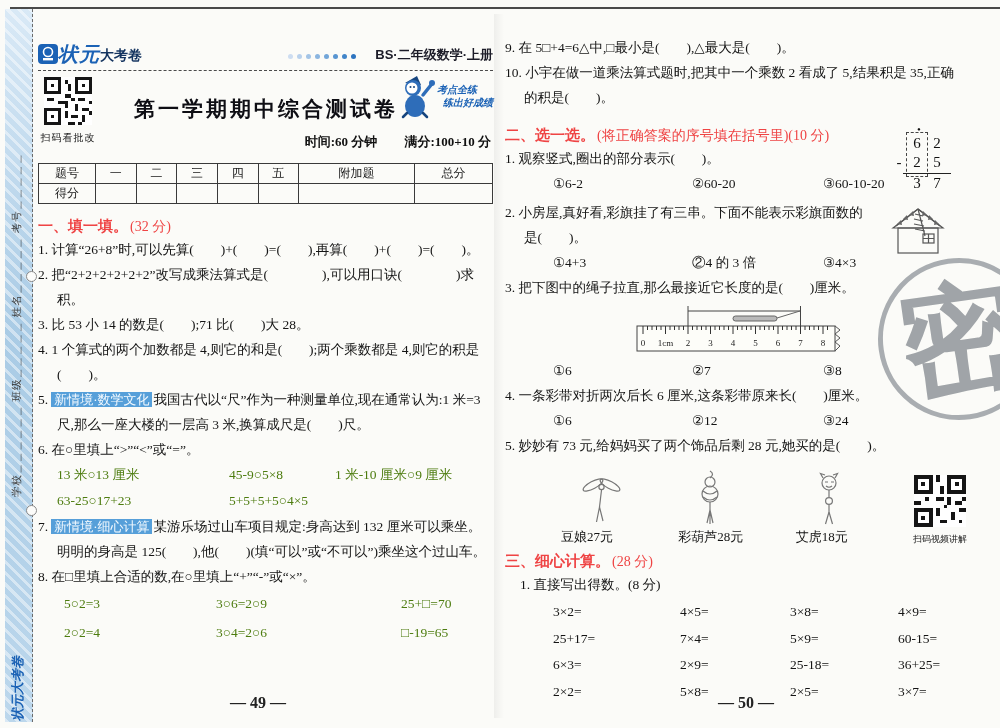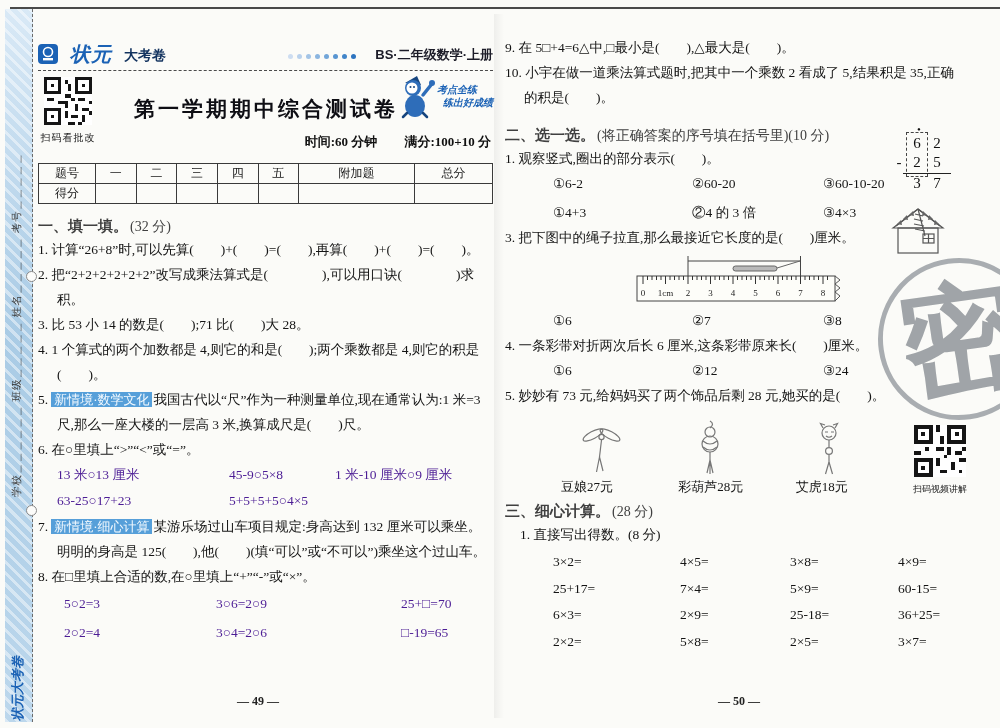--- a/index.html
+++ b/index.html
@@ -32,21 +32,21 @@
   .h1{top:262px;} .h2{top:496px;}
 
   
   .page{position:absolute;top:40px;}
   .page-left{left:38px;width:455px;}
   .page-right{left:505px;width:462px;top:28px;}
 
   
   .pg-head{display:flex;align-items:flex-end;height:24px;
     font-family:"Liberation Sans","DejaVu Sans",sans-serif;}
-  .brand{display:flex;align-items:flex-end;gap:12px;width:190px;}
+  .brand{display:flex;align-items:flex-end;gap:0;width:190px;}
   .brand-ico{width:20px;height:20px;flex:0 0 auto;}
   .brand-main{font-size:20px;font-weight:bold;font-style:italic;color:#1b62b5;
     line-height:20px;letter-spacing:1px;}
   .brand-sub{font-size:14px;font-weight:bold;color:#13335f;line-height:18px;}
   .dots{display:flex;gap:4px;align-items:center;margin:0 0 5px 60px;}
   .dots i{width:5px;height:5px;border-radius:50%;display:block;}
   .edition{margin-left:auto;font-size:13px;font-weight:bold;color:#1c1c28;}
   .dash-rule{border-top:1.5px dashed #4a4a4a;margin-top:6px;}
 
   .title-block{position:relative;height:86px;margin-top:2px;}
@@ -60,30 +60,30 @@
   .slogan span{display:block;}
   .slogan span:last-child{margin-left:6px;}
   .time-line{position:absolute;right:2px;top:60px;font-size:13px;font-weight:bold;color:#111;}
   .time-line span:last-child{margin-left:24px;}
 
   table.score-table{width:100%;border-collapse:collapse;margin-top:4px;
     font-size:12px;}
   table.score-table td{border:1px solid #3a3a3a;height:19px;text-align:center;padding:0;}
   table.score-table td:first-child{width:56px;}
 
-  .sec{margin:13px 0 1px;font-size:15px;color:#404040;font-weight:normal;}
+  .sec{margin:13px 0 1px;font-size:15px;color:#ef4444;font-weight:normal;}
   .sec b{font-weight:bold;}
   .sec span{font-size:14px;margin-left:2px;}
 
   .item{margin:0;font-size:13.5px;line-height:25px;
     padding-left:19px;text-indent:-19px;color:#141414;}
   .item.sub{padding-left:34px;}
   .tag{background:#569fd9;color:#f4faff;padding:0 3px;font-size:13px;margin:0 1px 0 3px;}
 
-  .grid{display:grid;font-size:13.5px;line-height:26px;color:#4c1d95;}
+  .grid{display:grid;font-size:13.5px;line-height:26px;color:#4d7c0f;}
   .g6{padding-left:19px;grid-template-columns:172px 106px 1fr;}
   .g8{padding-left:26px;grid-template-columns:152px 185px 1fr;line-height:29px;}
 
   
   .s2block{position:relative;}
   .opts{display:grid;grid-template-columns:139px 131px 1fr;padding-left:48px;
     font-size:13.5px;line-height:25px;color:#141414;}
   .vcalc{position:absolute;right:14px;top:-2px;width:62px;font-size:15px;color:#101010;}
   .vc-dot{height:10px;line-height:10px;padding-left:26px;font-size:11px;}
   .vc-row{display:grid;grid-template-columns:16px 20px 20px;text-align:center;line-height:19px;}
@@ -98,21 +98,21 @@
   .charm{width:140px;text-align:left;}
   .charm svg{display:block;margin:0 auto 0 26px;}
   .charm figcaption{font-size:13px;color:#141414;text-align:left;padding-left:8px;}
   .charm{margin:0;}
   .charm-qr{width:58px;text-align:center;margin-left:8px;}
   .charm-qr .qr-cap{font-size:9px;letter-spacing:0;}
 
   .calc-grid{display:grid;grid-template-columns:127px 110px 108px 1fr;
     padding-left:48px;font-size:13.5px;line-height:26.5px;color:#141414;margin-top:2px;}
 
-  .pgnum{position:absolute;top:694px;font-size:12px;font-weight:bold;color:#222;font-family:Liberation Serif, serif;}
+  .pgnum{position:absolute;top:694px;font-size:16px;font-weight:bold;color:#222;font-family:Liberation Serif, serif;}
   .pgnum.left{left:228px;width:60px;text-align:center;}
   .pgnum.right{left:718px;width:60px;text-align:left;}
 
   .stamp{position:absolute;top:258px;right:-40px;width:152px;height:152px;
     border:5px solid #989da2;border-radius:50%;display:flex;align-items:center;justify-content:center;
     transform:rotate(-8deg);opacity:.82;z-index:6;pointer-events:none;background:rgba(255,255,255,0);}
   .stamp span{font-size:118px;font-weight:bold;color:#8d9297;
     font-family:"Liberation Sans","DejaVu Sans",sans-serif;line-height:1;}
 </style>
 </head>
@@ -294,20 +294,21 @@
       </div>
 
       <p class="item" style="width:380px">1. 观察竖式,圈出的部分表示(　　)。</p>
       <div class="opts">
         <span>①6-2</span>
         <span>②60-20</span>
         <span>③60-10-20</span>
       </div>
 
       <div class="q2wrap">
+        <p class="item">2. 小房屋,真好看,彩旗挂了有三串。下面不能表示彩旗面数的是(　　)。</p>
         <svg class="house" width="88" height="62" viewBox="0 0 88 62">
           <g fill="none" stroke="#555" stroke-width="1.2">
             <path d="M20 32 L45 13 L70 32 Z"></path>
             <rect x="25" y="32" width="40" height="25"></rect>
             <rect x="50" y="38" width="11" height="9"></rect>
             <path d="M50 42.5 h11 M55.5 38 v9"></path>
             <path d="M45 13 L23 30"></path>
             <path d="M45 13 L67 30"></path>
             <path d="M45 13 L52 40 M42 18 l8 2 M41 23 l9 2 M41 28 l10 2 M42 33 l10 2"></path>
           </g>

